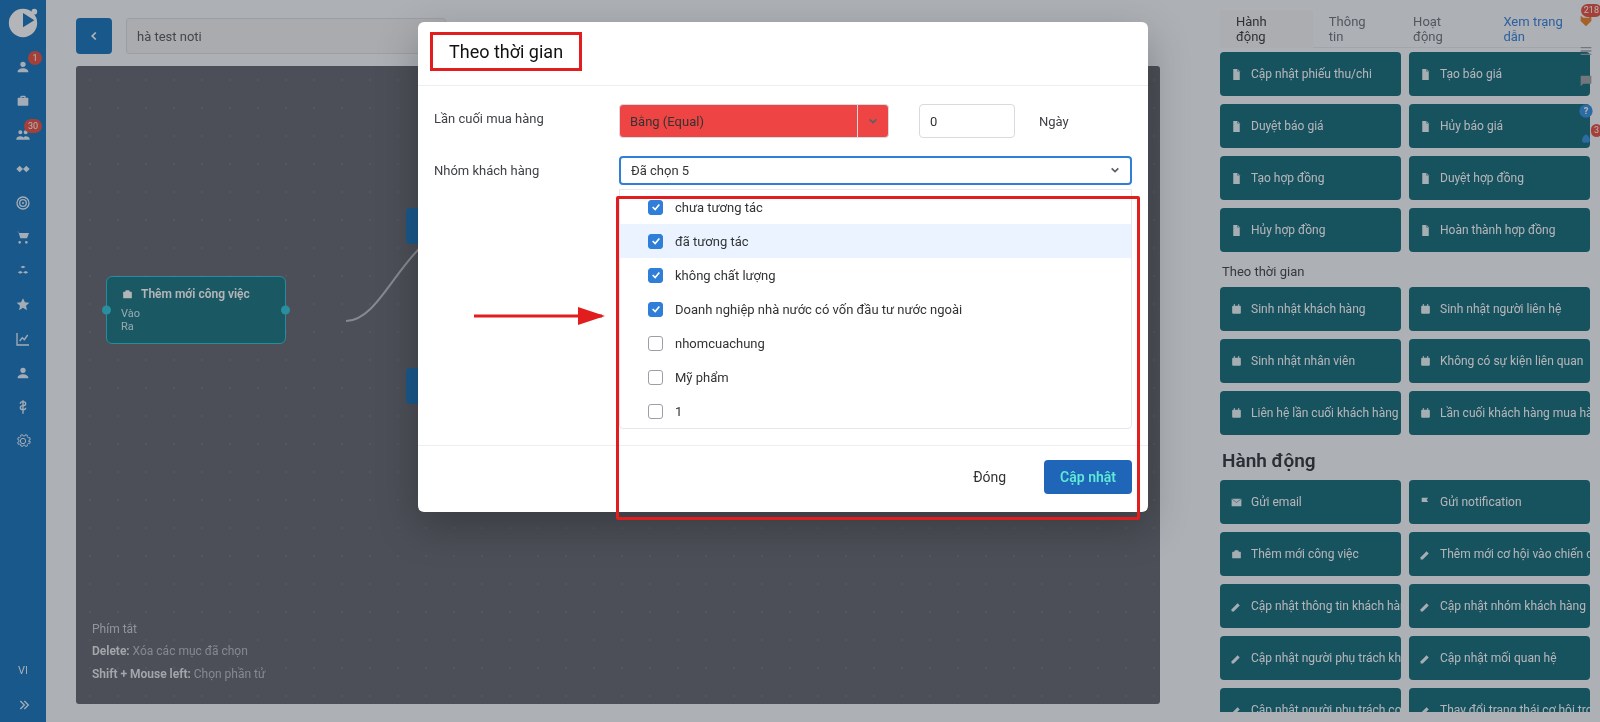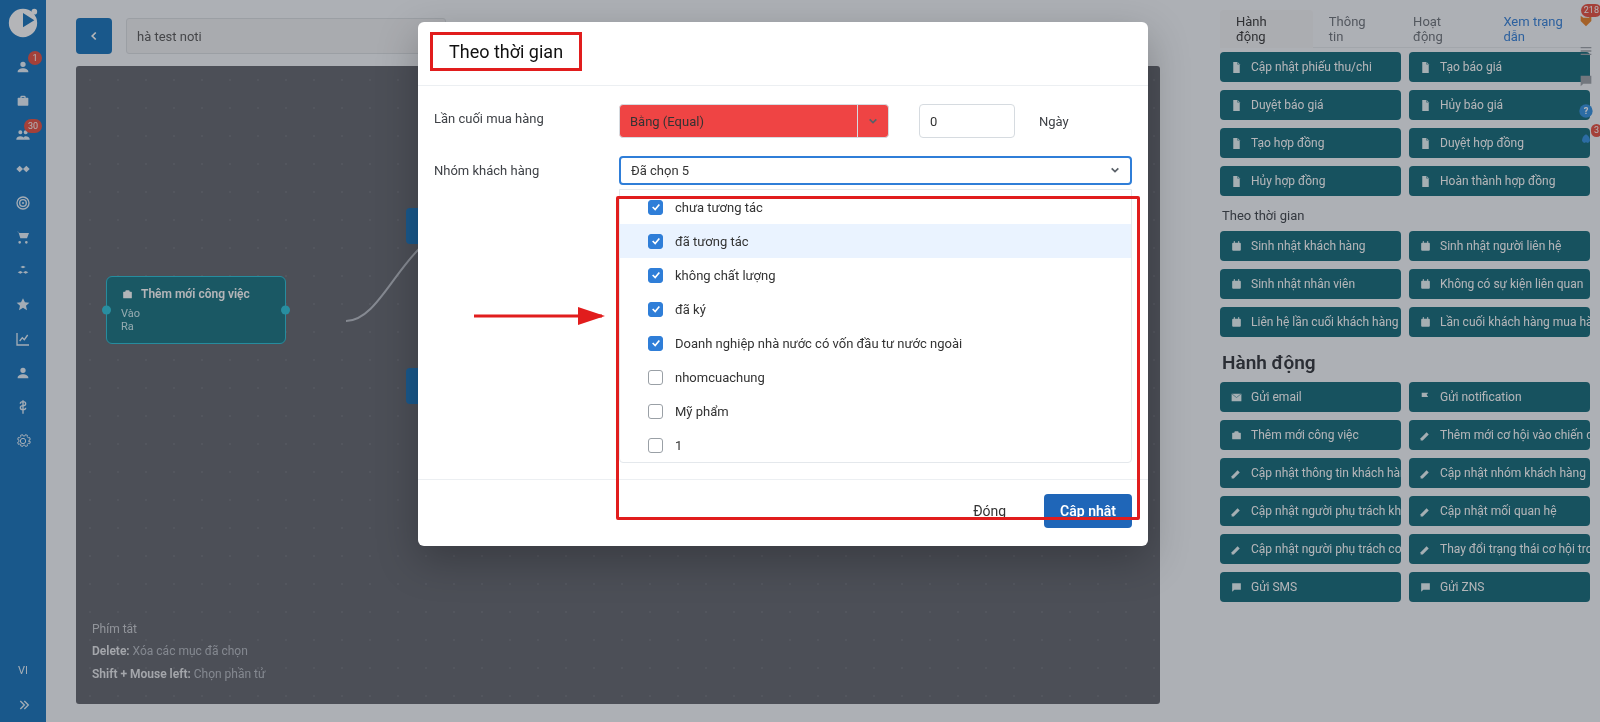--- a/index.html
+++ b/index.html
@@ -36,21 +36,21 @@
   
   .rightpanel{position:absolute;right:10px;top:10px;width:370px;bottom:10px;}
   .rp-tabs{display:flex;align-items:center;height:38px;border-bottom:1px solid #e4e8ec;}
   .rp-tab{padding:0 16px;height:38px;display:flex;align-items:center;font-size:13px;color:#6a7077;}
   .rp-tab.active{background:#f1f3f5;color:#333;border-radius:4px 4px 0 0;}
   .rp-tab.link{margin-left:auto;color:#2f7ed8;padding-right:6px;}
   .rp-body{position:absolute;top:42px;left:0;right:0;bottom:0;overflow:hidden;}
   .rp-section-title{font-size:13px;color:#3b4147;margin:12px 2px 8px;}
   .rp-section-title.big{font-size:19px;font-weight:600;color:#2d3136;margin-top:14px;}
   .act-grid{display:flex;flex-wrap:wrap;gap:8px;}
-  .act-btn{flex:0 0 calc(50% - 4px);height:30px;background:#0f6777;color:#fff;border-radius:4px;display:flex;align-items:center;padding:0 10px;font-size:12px;overflow:hidden;white-space:nowrap;text-overflow:ellipsis;}
+  .act-btn{flex:0 0 calc(50% - 4px);height:44px;background:#0f6777;color:#fff;border-radius:4px;display:flex;align-items:center;padding:0 10px;font-size:12px;overflow:hidden;white-space:nowrap;text-overflow:ellipsis;}
   .act-btn svg{width:13px;height:13px;fill:#e8f6f8;margin-right:8px;flex-shrink:0;}
   
   .edge{position:absolute;right:0;top:6px;width:28px;}
   .edge .eitem{width:28px;height:30px;display:flex;align-items:center;justify-content:center;position:relative;}
   .edge .eitem svg{width:16px;height:16px;}
   .edge .ebadge{position:absolute;top:-2px;right:-2px;background:#e74c3c;color:#fff;font-size:9px;border-radius:8px;padding:0 3px;height:13px;line-height:13px;}
   
   .overlay{position:absolute;inset:0;background:rgba(40,44,52,.35);}
   .modal{position:absolute;left:418px;top:22px;width:730px;background:#fff;border-radius:6px;box-shadow:0 14px 40px rgba(0,0,0,.25);}
   .modal-title-box{border:3px solid #e11d1d;display:inline-block;margin:10px 0 0 12px;padding:6px 16px;}
@@ -70,21 +70,21 @@
   .ms-item:hover,.ms-item.hover{background:#eaf3ff;}
   .cb{width:15px;height:15px;border:1.5px solid #9aa0a6;border-radius:3px;margin-right:12px;display:inline-flex;align-items:center;justify-content:center;flex-shrink:0;}
   .cb.on{background:#2f7ed8;border-color:#2f7ed8;}
   .cb.on svg{width:10px;height:10px;fill:#fff;}
   .group-box{border:3px solid #e11d1d;border-radius:2px;position:absolute;left:198px;right:8px;top:110px;height:324px;pointer-events:none;}
   .arrow{position:absolute;left:56px;top:218px;}
   .arrow svg{overflow:visible;}
   .modal-footer{display:flex;justify-content:flex-end;gap:22px;padding:14px 16px 18px;border-top:1px solid #eceff2;margin-top:10px;}
   .btn{height:34px;border-radius:4px;padding:0 16px;font-size:14px;display:inline-flex;align-items:center;justify-content:center;}
   .btn-sec{background:#fff;color:#333;}
-  .btn-pri{background:#1f66b8;color:#ffffff;font-weight:600;}
+  .btn-pri{background:#1f66b8;color:#5eead4;font-weight:600;}
   
   .chev svg{width:10px;height:10px;stroke:#596067;fill:none;stroke-width:2;}
   ::-webkit-scrollbar{width:10px;}
   ::-webkit-scrollbar-thumb{background:#c1c6cc;border-radius:5px;}
 </style>
 </head>
 <body>
 
 <div class="leftnav">
   <div class="logo">
@@ -495,28 +495,20 @@
                 </svg>
               </span>
               <span>không chất lượng</span>
             </div>
             <div class="ms-item">
               <span class="cb on">
                 <svg viewBox="0 0 12 12">
                   <path d="M2 6l3 3 5-6" fill="none" stroke="#fff" stroke-width="2"></path>
                 </svg>
               </span>
-              <span>đã ký</span>
-            </div>
-            <div class="ms-item">
-              <span class="cb on">
-                <svg viewBox="0 0 12 12">
-                  <path d="M2 6l3 3 5-6" fill="none" stroke="#fff" stroke-width="2"></path>
-                </svg>
-              </span>
               <span>Doanh nghiệp nhà nước có vốn đầu tư nước ngoài</span>
             </div>
             <div class="ms-item">
               <span class="cb"></span>
               <span>nhomcuachung</span>
             </div>
             <div class="ms-item">
               <span class="cb"></span>
               <span>Mỹ phẩm</span>
             </div>

